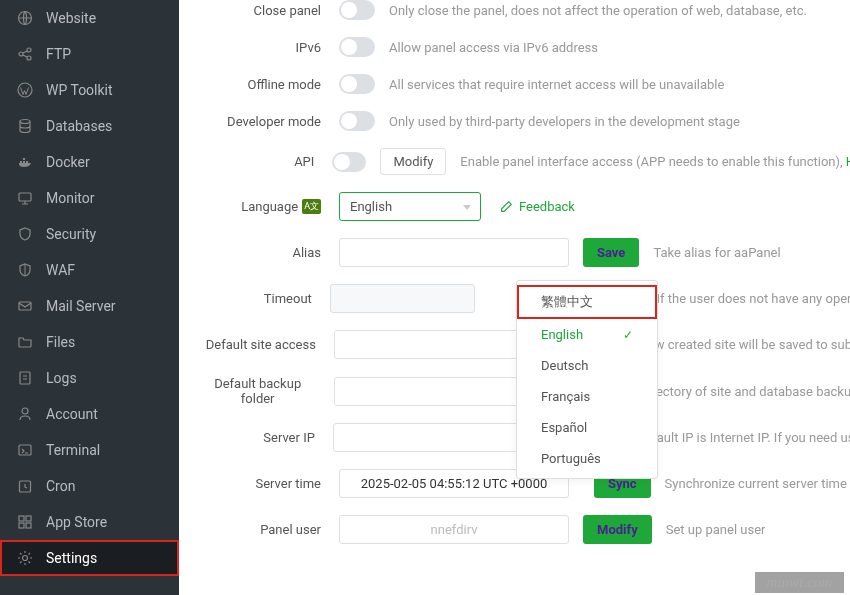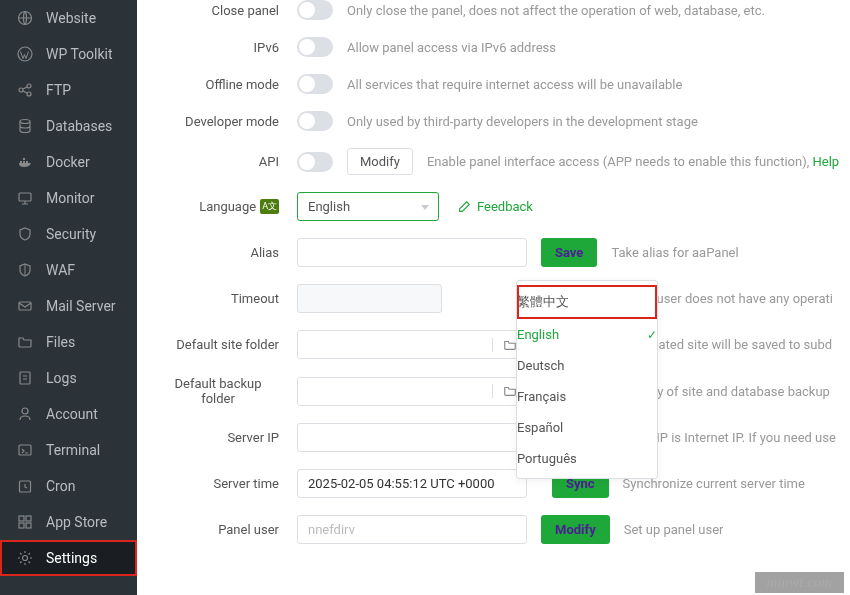--- a/index.html
+++ b/index.html
@@ -1,41 +1,41 @@
 <!DOCTYPE html>
 <html><head>
 <meta charset="utf-8">
 <style>
 * { margin: 0; padding: 0; box-sizing: border-box; font-family: -apple-system, BlinkMacSystemFont, "Segoe UI", Roboto, sans-serif; }
 body { width: 850px; height: 595px; overflow: hidden; display: flex; background: #fff; }
-.sidebar { width: 137px; background: #2c3338; color: #b8bcc0; flex-shrink: 0; padding-top: 0; }
+.sidebar { width: 179px; background: #2c3338; color: #b8bcc0; flex-shrink: 0; padding-top: 0; }
 .sidebar-item { display: flex; align-items: center; padding: 10px 16px; font-size: 14px; cursor: pointer; gap: 12px; }
 .sidebar-item.active { background: #1a1e22; color: #fff; outline: 2px solid #d9251a; outline-offset: -2px; }
 .sidebar-item .icon { width: 18px; display: flex; justify-content: center; color: #888; }
 .main { flex: 1; padding: 0 0 0 20px; overflow: hidden; }
 .page-title { font-size: 15px; font-weight: 600; color: #444; padding: 10px 0 14px 0; border-bottom: 1px solid #eee; margin-bottom: 22px; margin-right: 0; }
 .row { display: flex; align-items: center; margin-bottom: 17px; font-size: 13px; }
 .row-label { width: 140px; text-align: center; padding-right: 18px; color: #555; font-size: 13px; display: flex; justify-content: flex-end; align-items: center; gap: 4px; }
 .desc { color: #999; font-size: 13px; margin-left: 14px; white-space: nowrap; overflow: hidden; }
 .toggle { width: 36px; height: 20px; background: #dcdfe4; border-radius: 10px; position: relative; cursor: pointer; }
 .toggle::after { content: ""; position: absolute; width: 16px; height: 16px; background: #fff; border-radius: 50%; top: 2px; left: 2px; }
 .btn { border: 1px solid #dcdfe4; background: #fff; padding: 5px 12px; border-radius: 3px; font-size: 13px; cursor: pointer; color: #555; }
 .btn-green { background: #1FA83A; color: #4c1d95; border: none; padding: 7px 14px; border-radius: 3px; font-size: 13px; cursor: pointer; font-weight: 700; }
-.input { border: 1px solid #dcdfe4; border-radius: 3px; padding: 6px 10px; font-size: 13px; width: 230px; color: #333; }
+.input { border: 1px solid #dcdfe4; border-radius: 3px; padding: 6px 10px; font-size: 13px; width: 230px; color: #333; text-align: center; }
 .input::placeholder { color: #bbb; }
 .input.short { width: 145px; }
 .input-with-icon { border: 1px solid #dcdfe4; border-radius: 3px; display: flex; align-items: center; width: 230px; overflow: hidden; }
 .input-with-icon .field-part { flex: 1; padding: 6px 10px; color: #333; background:#fff;}
 .input-with-icon .iconbtn { width: 34px; border-left: 1px solid #dcdfe4; display: flex; justify-content: center; align-items: center; color: #888; cursor: pointer; }
 .select { border: 1px solid #1FA83A; border-radius: 3px; padding: 6px 28px 6px 10px; font-size: 13px; width: 142px; color: #555; background: #fff; position: relative; cursor: pointer; display:flex; align-items:center; }
 .select::after { content: ""; position: absolute; right: 9px; top: 44%; width: 0; height: 0; border-left: 4px solid transparent; border-right: 4px solid transparent; border-top: 5px solid #c8cbd0; }
 .link-green { color: #1FA83A; text-decoration: none; }
 .feedback { display: flex; align-items: center; gap: 6px; color: #1FA83A; font-size: 13px; margin-left: 18px; }
 .dropdown-overlay { position: absolute; top: 280px; left: 516px; width: 142px; background: #fff; border: 1px solid #dcdfe4; border-radius: 3px; box-shadow: 0 2px 8px rgba(0,0,0,0.06); z-index: 10; padding: 4px 0;}
-.dropdown-item { padding: 8px 0; font-size: 13px; color: #555; cursor: pointer; display: flex; justify-content: space-between; align-items: center;}
+.dropdown-item { padding: 8px 24px; font-size: 13px; color: #555; cursor: pointer; display: flex; justify-content: space-between; align-items: center;}
 .dropdown-item.selected { color: #1FA83A; }
 .dropdown-item.highlighted { outline: 2px solid #d9251a; outline-offset: -2px; }
 .lang-badge { background: #4d7c0f; color:#fff; font-size:9px; padding:1px 2px; border-radius:2px; }
 .watermark { position: absolute; bottom: 2px; right: 6px; color: #aaa; font-style: italic; font-size: 15px; font-family: serif; background: rgba(100,100,100,0.6); padding: 2px 12px; }
 .check { color:#1FA83A; font-size:12px; }
 </style>
 </head>
 <body>
 
 <div class="sidebar">
@@ -43,37 +43,37 @@
     <span class="icon">
       <svg width="16" height="16" viewBox="0 0 16 16" fill="none" stroke="currentColor" stroke-width="1.2">
           <circle cx="8" cy="8" r="6.5"></circle>
           <path d="M1.5 8h13M8 1.5c2 2 2 11 0 13M8 1.5c-2 2-2 11 0 13"></path>
         </svg>
     </span>
     <span>Website</span>
   </div>
   <div class="sidebar-item">
     <span class="icon">
-      <svg width="16" height="16" viewBox="0 0 16 16" fill="currentColor">
-          <circle cx="8" cy="8" r="7" fill="none" stroke="currentColor" stroke-width="1.2"></circle>
-          <path d="M3.5 5.5l2.5 7 1.5-4 1.5 4 2.5-7" stroke="currentColor" stroke-width="1" fill="none"></path>
-        </svg>
-    </span>
-    <span>WP Toolkit</span>
-  </div>
-  <div class="sidebar-item">
-    <span class="icon">
       <svg width="16" height="16" viewBox="0 0 16 16" fill="none" stroke="currentColor" stroke-width="1.2">
           <circle cx="4" cy="8" r="2"></circle>
           <circle cx="12" cy="4" r="2"></circle>
           <circle cx="12" cy="12" r="2"></circle>
           <path d="M6 7l4-2M6 9l4 2"></path>
         </svg>
     </span>
     <span>FTP</span>
+  </div>
+  <div class="sidebar-item">
+    <span class="icon">
+      <svg width="16" height="16" viewBox="0 0 16 16" fill="currentColor">
+          <circle cx="8" cy="8" r="7" fill="none" stroke="currentColor" stroke-width="1.2"></circle>
+          <path d="M3.5 5.5l2.5 7 1.5-4 1.5 4 2.5-7" stroke="currentColor" stroke-width="1" fill="none"></path>
+        </svg>
+    </span>
+    <span>WP Toolkit</span>
   </div>
   <div class="sidebar-item">
     <span class="icon">
       <svg width="16" height="16" viewBox="0 0 16 16" fill="none" stroke="currentColor" stroke-width="1.2">
           <ellipse cx="8" cy="3.5" rx="5" ry="2"></ellipse>
           <path d="M3 3.5v9c0 1.1 2.2 2 5 2s5-.9 5-2v-9M3 8c0 1.1 2.2 2 5 2s5-.9 5-2"></path>
         </svg>
     </span>
     <span>Databases</span>
   </div>
@@ -249,21 +249,21 @@
   </div>
 
   <div class="row">
     <div class="row-label">Timeout</div>
     <input class="input short" style="background: rgb(247, 248, 249);" disabled="">
     <button class="btn-green" style="margin-left:99px">Modify</button>
     <div class="desc">If the user does not have any operati</div>
   </div>
 
   <div class="row">
-    <div class="row-label">Default site folder</div>
+    <div class="row-label">Default site access</div>
     <div class="input-with-icon">
       <div class="field-part">&nbsp;</div>
       <div class="iconbtn">
         <svg width="14" height="14" viewBox="0 0 16 16" fill="none" stroke="currentColor" stroke-width="1.3">
             <path d="M2 4h4l1 2h7v6a1 1 0 01-1 1H3a1 1 0 01-1-1V4z"></path>
           </svg>
       </div>
     </div>
     <button class="btn-green" style="margin-left:14px">Save</button>
     <div class="desc">New created site will be saved to subd</div>

